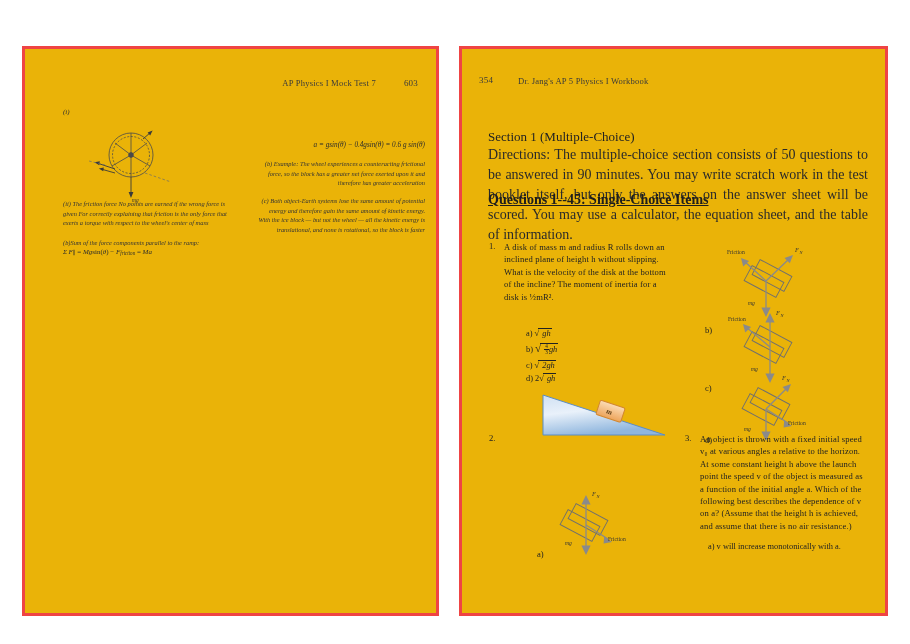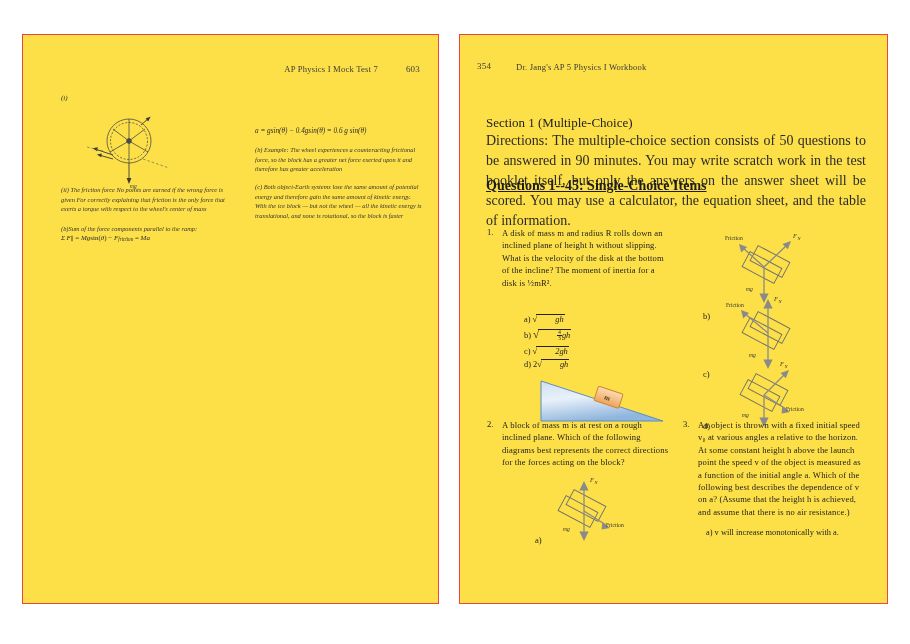--- a/index.html
+++ b/index.html
@@ -10,24 +10,25 @@
   body {
     width: 910px;
     height: 644px;
     position: relative;
     font-family: "Liberation Serif", serif;
     overflow: hidden;
   }
 
   .page {
     position: absolute;
-    background: #fde047;
-    border: 1px solid #ef4444;
+    background: #eab308;
+    border: 3px solid #ef4444;
     box-sizing: border-box;
     overflow: hidden;
+    margin-top: 12px;
   }
   .page-left  { left: 22px;  top: 34px; width: 417px; height: 570px; }
   .page-right { left: 459px; top: 34px; width: 429px; height: 570px; }
 
   
   .runhead {
     position: absolute;
     font-size: 8.6px;
     color: #3a3a3a;
     letter-spacing: .2px;
@@ -36,21 +37,21 @@
   .runhead-left-title { right: 60px; top: 29px; }
   .runhead-left-num   { right: 18px; top: 29px; font-size: 9px; }
   .runhead-right-num  { left: 17px; top: 26px; font-size: 9px; }
   .runhead-right-title{ left: 56px; top: 27px; }
 
   
   .tblock { position: absolute; color: #2c2c2c; }
 
   
   .lcol-a { left: 38px; width: 172px; }
-  .lcol-b { left: 232px; width: 168px; }
+  .lcol-b { left: 232px; width: 168px; text-align: right; }
 
   .lbl-i { top: 59px; font-size: 7px; font-style: italic; }
 
   .lp-note {
     font-size: 6.4px;
     font-style: italic;
     line-height: 1.52;
     color: #333;
   }
   .lp-eq {
@@ -133,21 +134,21 @@
     line-height: 1.02;
   }
   .frac .num { display: block; border-bottom: 1px solid #222; padding: 0 1px; }
   .frac .den { display: block; padding: 0 1px; }
 
   .rad { display: inline-block; white-space: nowrap; }
   .rad > .sign { display: inline-block; }
   .rad > .body {
     display: inline-block;
     border-top: 1px solid #222;
-    padding: 0 1px 0 19px;
+    padding: 0 1px 0 4px;
     margin-left: -1px;
   }
 
   
   .ramp { position: absolute; }
 
   
   .fbd { position: absolute; }
 
   svg { display: block; overflow: visible; }
@@ -335,21 +336,20 @@
       </defs>
       <polygon points="6,6 128,46 6,46" fill="url(#rampgrad)" stroke="#5b8dc4" stroke-width="1"></polygon>
       <g transform="rotate(18 74 24)">
         <rect x="60" y="15" width="26" height="15" rx="1.5" fill="url(#blockgrad)" stroke="#d2872f" stroke-width="1"></rect>
         <text x="69" y="25.5" font-family="Liberation Serif, serif" font-size="7" font-weight="bold" fill="#5a3a12">m</text>
       </g>
     </svg>
   </div>
 
   <div class="qnum" style="left:27px; top:384px;">2.</div>
-  <div class="qbody" style="left:42px; top:384px; width:167px;">A block of mass m is at rest on a rough inclined plane. Which of the following diagrams best represents the correct directions for the forces acting on the block?</div>
 
   <div class="opt-label" style="left:75px; top:500px;">a)</div>
   <div class="fbd" style="left:88px; top:438px;">
     <svg width="110" height="80" viewBox="0 0 110 80">
       <g stroke="#6f6f6f" fill="none" stroke-width="0.9">
         <rect x="12" y="30" width="36" height="17" transform="rotate(28 30 38.5)"></rect>
         <rect x="20" y="24" width="36" height="17" transform="rotate(28 38 32.5)"></rect>
       </g>
       <g stroke="#8a8a8a" stroke-width="1.3" fill="none">
         <line x1="36" y1="38" x2="36" y2="12"></line>

